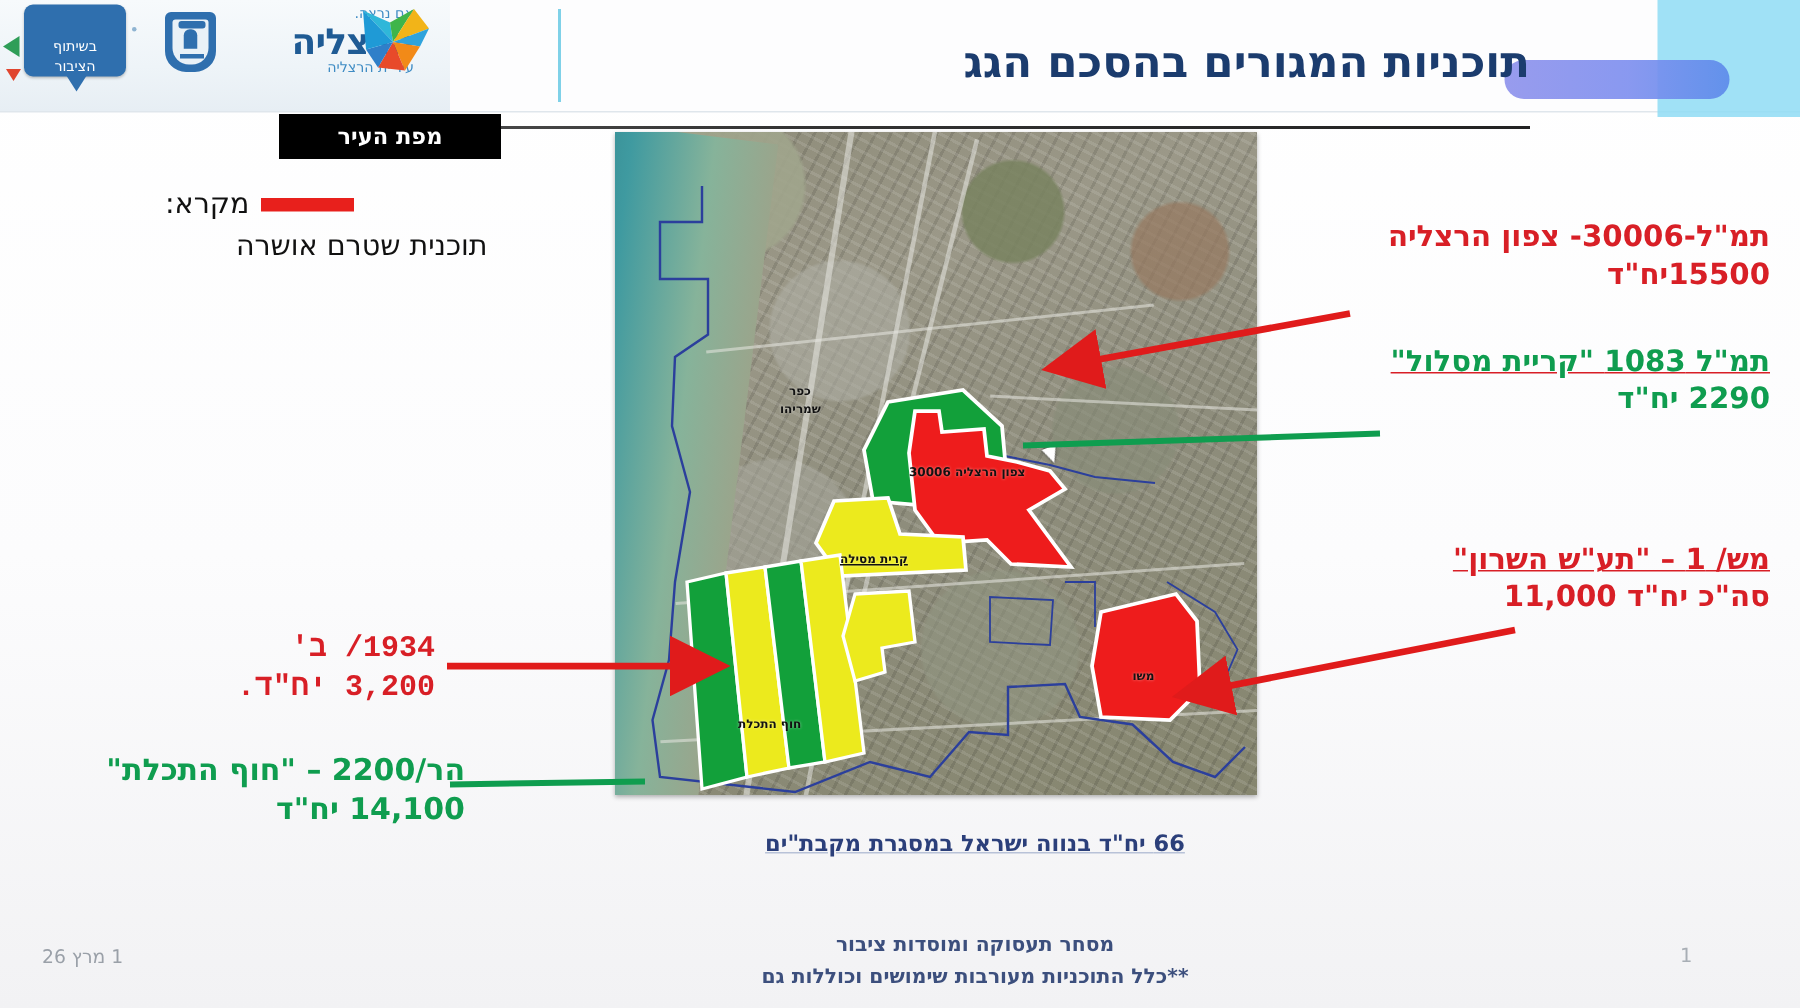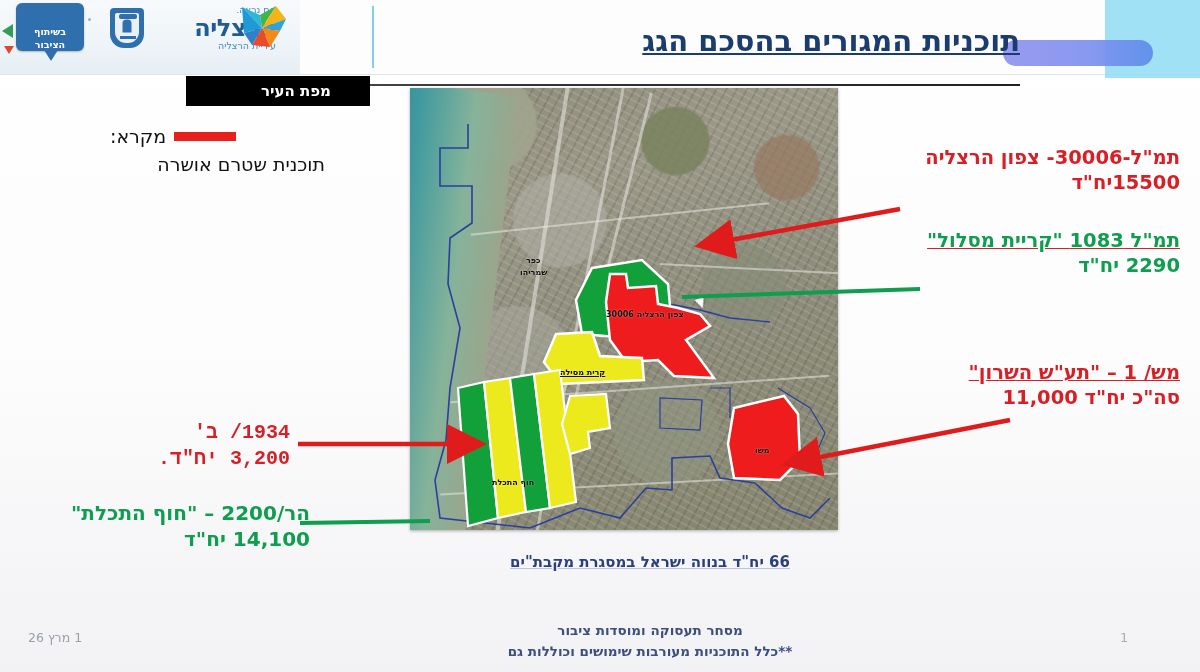--- a/index.html
+++ b/index.html
@@ -35,21 +35,21 @@
     box-shadow:0 1px 2px rgba(0,0,0,.25);
   }
   .bubble:after{
     content:"";position:absolute;left:28px;bottom:-10px;
     border-left:7px solid transparent;border-right:7px solid transparent;
     border-top:11px solid #2f6fae;
   }
   .bubble-txt{
     position:absolute;inset:0;display:flex;flex-direction:column;
     align-items:center;justify-content:center;
-    color:#fff;font-size:9.5px;font-weight:bold;line-height:1.35;
+    color:#fff;font-size:9.5px;font-weight:normal;line-height:1.35;
     direction:rtl;
     margin-top:24px;
   }
   .tri-green{
     position:absolute;left:2px;top:24px;width:0;height:0;
     border-top:7px solid transparent;border-bottom:7px solid transparent;
     border-right:11px solid #2f9e58;
   }
   .tri-red{
     position:absolute;left:4px;top:46px;width:0;height:0;
@@ -95,33 +95,32 @@
 
   
   .title-rule{
     position:absolute;left:372px;top:6px;width:2px;height:62px;background:#7fd1e8;
   }
   .slide-title{
     position:absolute;left:380px;top:18px;width:640px;height:46px;
     direction:rtl;text-align:right;
     color:#1b3c6e;font-size:29px;font-weight:bold;line-height:46px;
     white-space:nowrap;
-    text-decoration:underline;
   }
   .title-underline{
     position:absolute;left:195px;top:84px;width:825px;height:2px;
     background:linear-gradient(90deg,#555 0%,#333 40%,#222 100%);
   }
 
   
   .maplabel{
     position:absolute;left:186px;top:76px;width:148px;height:30px;
     background:#000;color:#fff;direction:rtl;
     font-size:15px;font-weight:bold;
-    display:flex;align-items:center;justify-content:center;padding-left:36px;
+    display:flex;align-items:center;justify-content:center;
   }
 
   
   .legend{
     position:absolute;left:110px;top:125px;width:215px;
     direction:rtl;text-align:right;
   }
   .legend-row{display:flex;align-items:center;justify-content:flex-end;gap:8px;}
   .legend-key{font-size:19px;color:#111;font-weight:400;}
   .legend-swatch{width:62px;height:9px;background:#e8201c;display:inline-block;}

